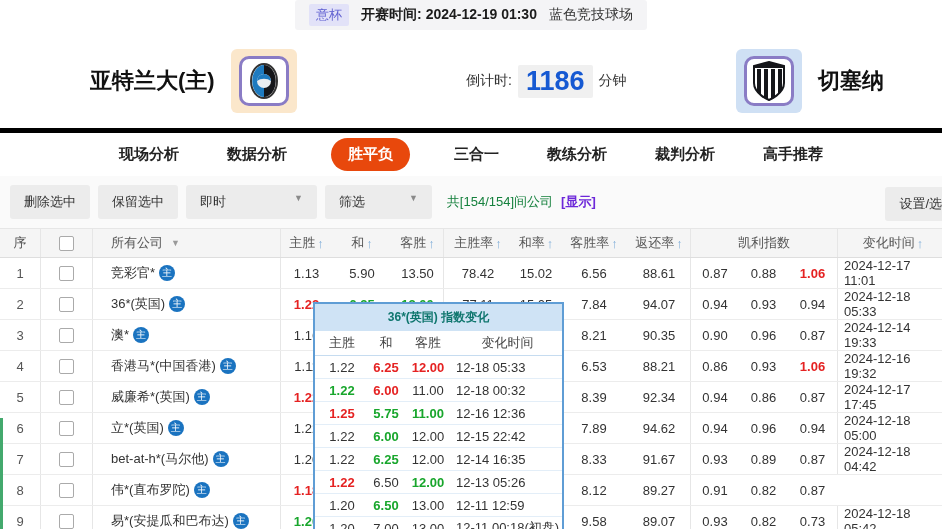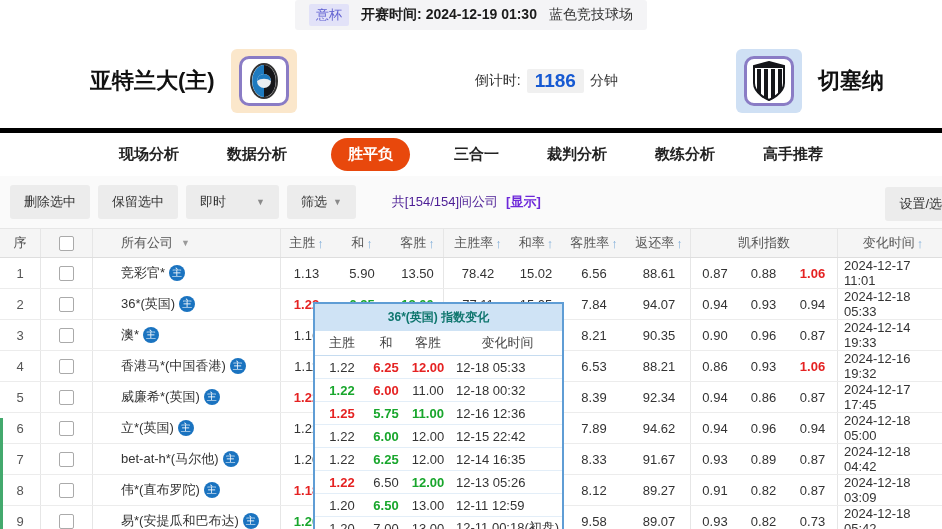--- a/index.html
+++ b/index.html
@@ -15,44 +15,44 @@
 
   
   .team-row { height:88px; display:flex; align-items:center; justify-content:space-between; padding:0 58px 6px 90px; }
   .team { display:flex; align-items:center; gap:16px; }
   .team-name { font-size:22px; font-weight:bold; color:#111; }
   .logo-pad { width:66px; height:64px; border-radius:6px; display:flex; align-items:center; justify-content:center; }
   .home-pad { background:#fbe7cb; }
   .away-pad { background:#cfe0f4; }
   .logo-box { width:50px; height:50px; background:#fff; border:3px solid #8a7cc5; border-radius:10px; display:flex; align-items:center; justify-content:center; }
   .countdown { display:flex; align-items:center; gap:6px; font-size:14px; color:#333; margin-left:60px; }
-  .cd-value { font-size:19px; font-weight:bold; color:#1659d2; background:#f0f0f0; padding:1px 8px; border-radius:2px; }
+  .cd-value { font-size:27px; font-weight:bold; color:#1659d2; background:#f0f0f0; padding:1px 8px; border-radius:2px; }
 
   
   .nav { height:48px; border-top:5px solid #000000; display:flex; align-items:center; justify-content:center; gap:40px; }
   .nav-tab { font-size:15px; font-weight:bold; color:#222; cursor:pointer; padding:7px 4px; }
   .nav-tab.active { background:#e8480c; color:#fff; padding:7px 17px; border-radius:17px; }
 
   
   .toolbar { position:relative; height:52px; background:#fafafa; display:flex; align-items:center; padding:0 10px; gap:8px; font-size:13px; color:#333; }
   .tbtn { background:#ececec; border-radius:3px; padding:8px 14px; cursor:pointer; white-space:nowrap; }
-  .tbtn.dd { display:flex; align-items:center; }
+  .tbtn.dd { display:flex; align-items:flex-start;gap:38px; }
   .caret { font-size:9px; color:#8a8a8a; margin-left:6px; }
   .dd-instant .caret { margin-left:30px; }
-  .count-text { margin-left:28px; color:#4c1d95; }
+  .count-text { margin-left:7px; color:#15803d; }
   .show-link { color:#6d28d9; cursor:pointer;font-weight:bold; }
   .settings-btn { position:absolute; right:-27px; top:11px; }
 
   
   .thead { display:flex; height:30px; background:#f5f5f5; border-top:1px solid #e6e6e6; border-bottom:1px solid #dedede; font-size:13px; color:#555; }
   .trow { display:flex; height:31px; border-bottom:1px solid #ececec; font-size:13px; color:#333; background:#fff; }
   .cell { display:flex; align-items:center; justify-content:center; height:100%; }
   .bl { border-left:1px solid #e6e6e6; }
   .c-seq{width:40px; color:#555;} .c-cb{width:52px;} 
-  .c-co{width:188px; justify-content:flex-start; padding-left:28px; gap:4px;}
+  .c-co{width:188px; justify-content:flex-start; padding-left:18px; gap:4px;}
   .c-h{width:52px;} .c-d{width:60px;} .c-a{width:51px;}
   .c-hr{width:69px;} .c-dr{width:48px;} .c-ar{width:68px;} .c-rr{width:62px;}
   .c-k{width:49px;} .c-kelly{width:147px;}
   .c-t{width:105px; justify-content:flex-start; padding-left:6px;}
   .arr { color:#7fadd9; font-weight:bold; margin-left:2px; }
   .hcaret { font-size:9px; color:#9a9a9a; margin-left:4px; }
   .cbx { width:15px; height:15px; border:1px solid #aaa; border-radius:2px; background:#fff; cursor:pointer; }
   .badge { width:16px; height:16px; border-radius:50%; background:#1a73c0; color:#fff; font-size:10px; display:flex; align-items:center; justify-content:center; flex:none; }
   .co-name { cursor:pointer; white-space:nowrap; }
   .red { color:#e52222; font-weight:bold; }
@@ -132,23 +132,23 @@
   <div class="nav">
 
       <span class="nav-tab">现场分析</span>
 
       <span class="nav-tab">数据分析</span>
 
       <span class="nav-tab active">胜平负</span>
 
       <span class="nav-tab">三合一</span>
 
+      <span class="nav-tab">教练分析</span>
+
       <span class="nav-tab">裁判分析</span>
-
-      <span class="nav-tab">教练分析</span>
 
       <span class="nav-tab">高手推荐</span>
     </div>
 
   <div class="toolbar">
     <span class="tbtn">删除选中</span>
     <span class="tbtn">保留选中</span>
     <span class="tbtn dd dd-instant">
         <span>即时</span>
         <span class="caret">▼</span>
@@ -375,21 +375,20 @@
           <div class="cell c-h bl red">1.18</div>
           <div class="cell c-d"></div>
           <div class="cell c-a"></div>
           <div class="cell c-hr bl"></div>
           <div class="cell c-dr"></div>
           <div class="cell c-ar">8.12</div>
           <div class="cell c-rr">89.27</div>
           <div class="cell c-k bl">0.91</div>
           <div class="cell c-k">0.82</div>
           <div class="cell c-k">0.87</div>
-          <div class="cell c-t bl">2024-12-18 03:09</div>
         </div>
 
         <div class="trow">
           <div class="cell c-seq">9</div>
           <div class="cell c-cb bl">
             <span class="cbx"></span>
           </div>
           <div class="cell c-co bl">
             <span class="co-name">易*(安提瓜和巴布达)</span>
             <span class="badge">主</span>

